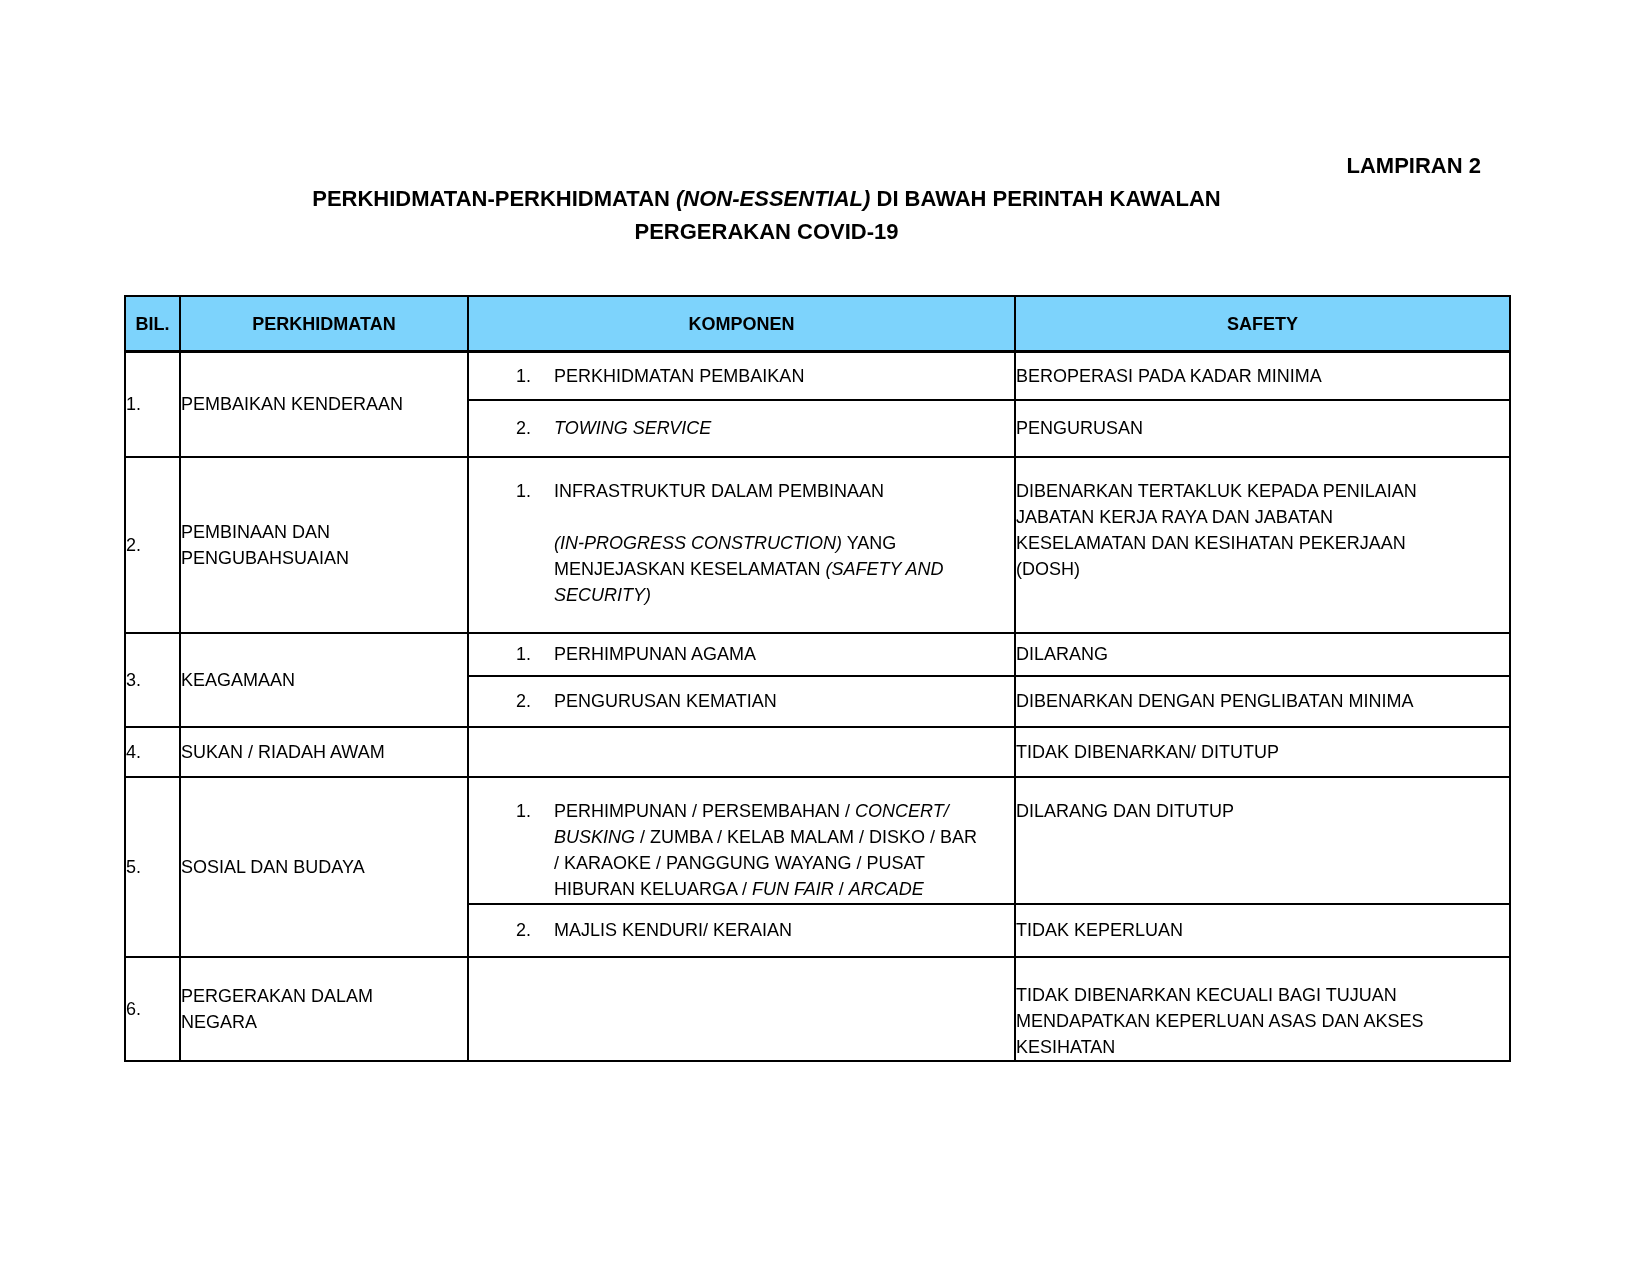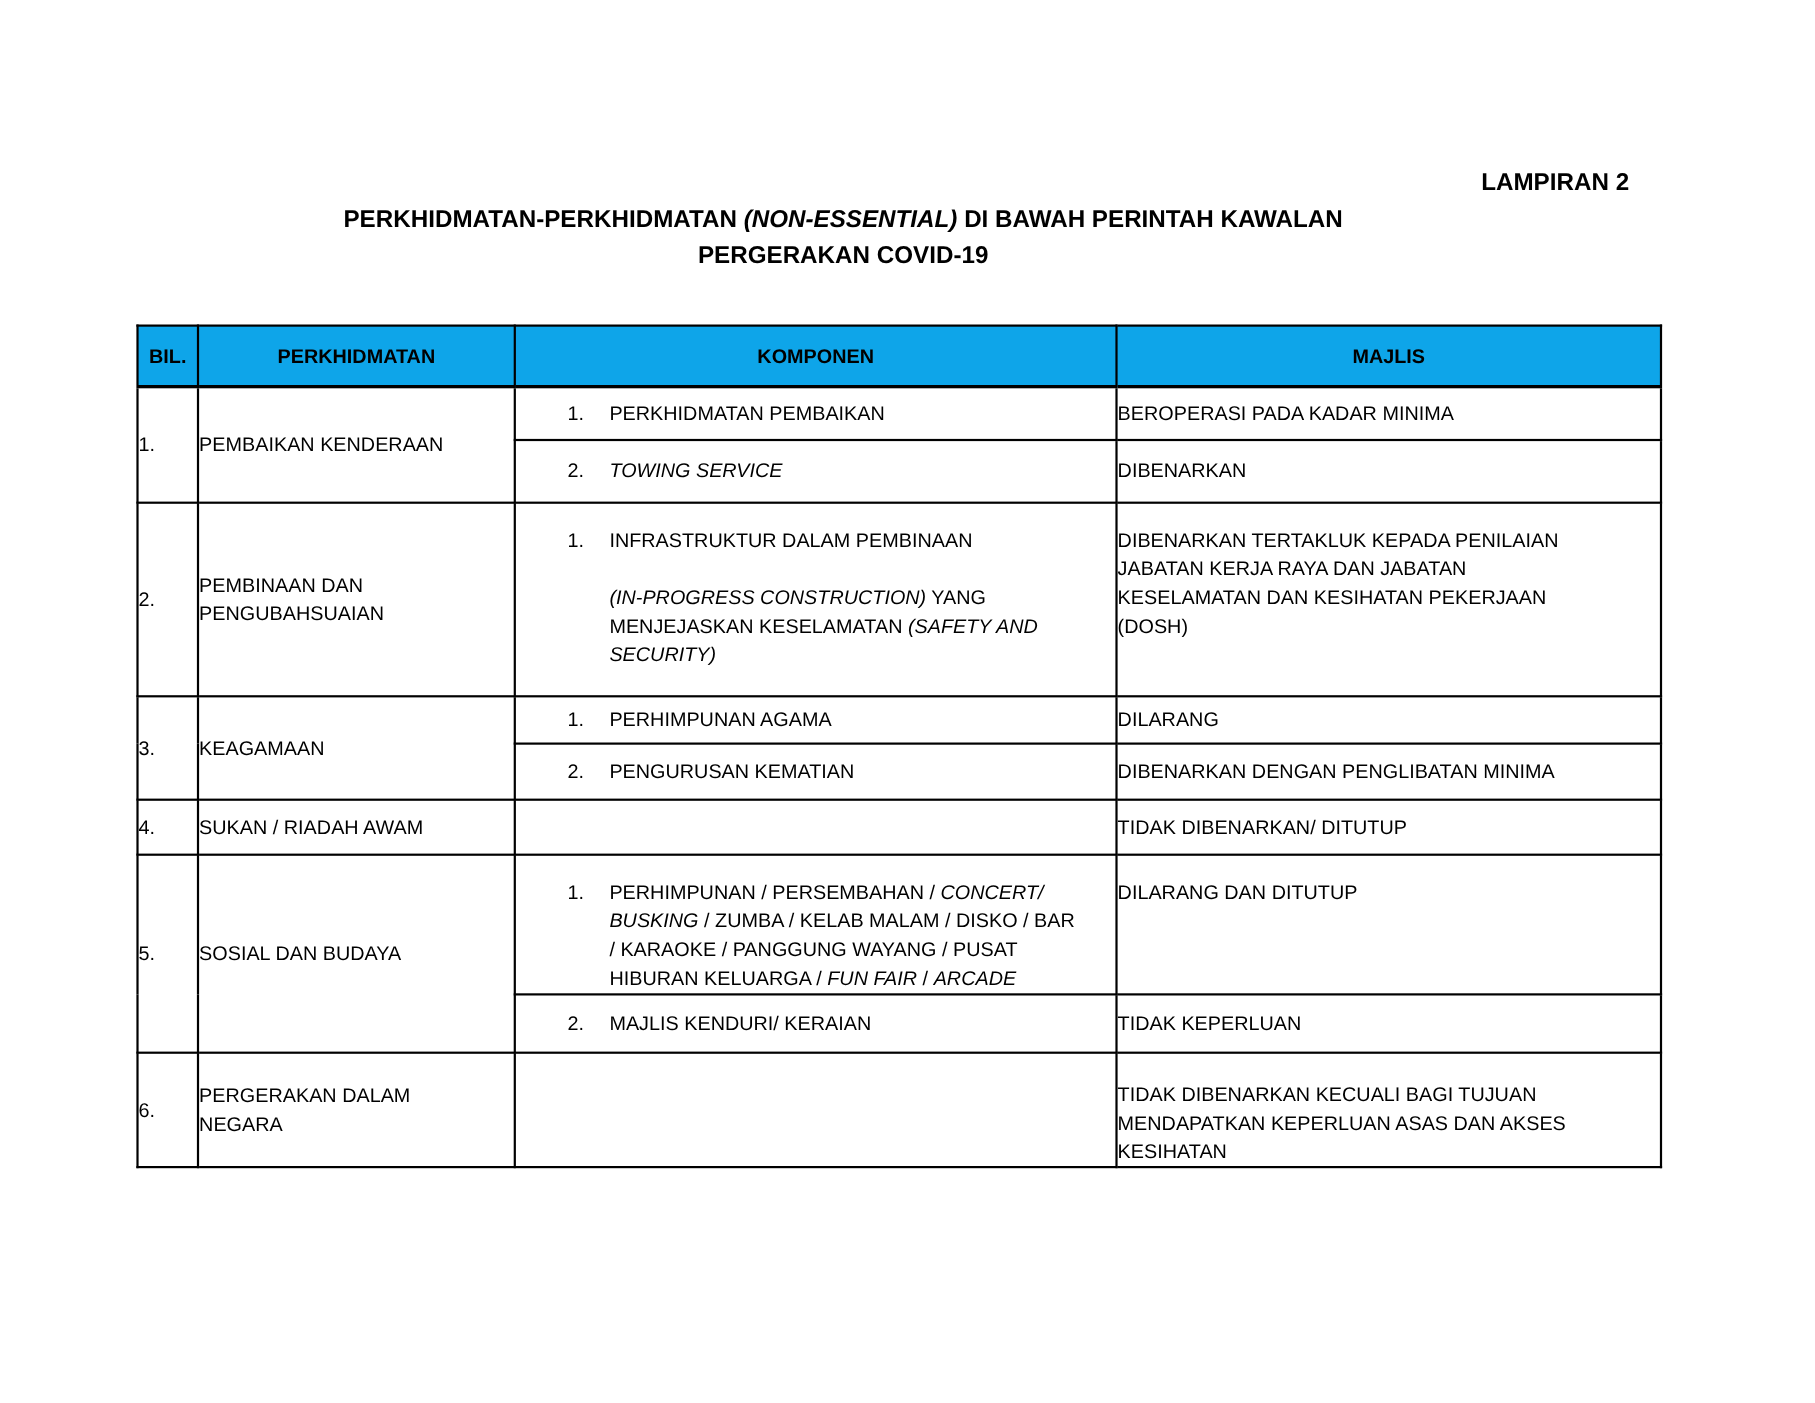--- a/index.html
+++ b/index.html
@@ -14,21 +14,21 @@
   .doc-title{width:1285px;text-align:center;font-size:22px;font-weight:bold;
     line-height:33px;margin-top:0;white-space:pre-wrap;}
   .it{font-style:italic;}
   table.svc{border-collapse:collapse;table-layout:fixed;width:1385px;margin-top:47px;
     font-size:18px;line-height:26px;}
   table.svc col.c-bil{width:55px;}
   table.svc col.c-perk{width:288px;}
   table.svc col.c-komp{width:547px;}
   table.svc col.c-stat{width:495px;}
   table.svc th, table.svc td{border:2px solid #000;padding:0;vertical-align:middle;}
-  table.svc thead th{background:#0ea5e9;font-weight:bold;text-align:center;
+  table.svc thead th{background:#7dd3fc;font-weight:bold;text-align:center;
     height:53px;border-bottom:3px solid #000;}
   td.bil{vertical-align:top;padding:15px 4px 4px 11px;}
   td.perk{vertical-align:top;padding:15px 6px 4px 13px;white-space:pre-wrap;}
   td.komp{padding:0 4px 0 0;}
   td.stat{padding:0 8px 0 10px;white-space:pre-wrap;}
   tr.va-top td.komp, tr.va-top td.stat{vertical-align:top;padding-top:20px;}
   tr.r6 td.stat{padding-top:24px;}
   .kitem{display:flex;align-items:flex-start;}
   .knum{flex:none;width:38px;margin-left:47px;}
   .ktext{flex:1;white-space:pre-wrap;}
@@ -54,21 +54,21 @@
         <col class="c-bil">
           <col class="c-perk">
           <col class="c-komp">
           <col class="c-stat">
       </colgroup>
       <thead>
         <tr>
           <th>BIL.</th>
           <th>PERKHIDMATAN</th>
           <th>KOMPONEN</th>
-          <th>MAJLIS</th>
+          <th>SAFETY</th>
         </tr>
       </thead>
       <tbody>
 
         <tr class="rh-1a">
           <td class="bil" rowspan="2">1.</td>
           <td class="perk" rowspan="2">PEMBAIKAN KENDERAAN</td>
           <td class="komp">
             <div class="kitem">
               <span class="knum">1.</span>
@@ -77,21 +77,21 @@
           </td>
           <td class="stat"><span>BEROPERASI PADA KADAR MINIMA</span></td>
         </tr>
         <tr class="rh-1b">
           <td class="komp">
             <div class="kitem">
               <span class="knum">2.</span>
               <span class="ktext"><span class="it">TOWING SERVICE</span></span>
             </div>
           </td>
-          <td class="stat"><span>DIBENARKAN</span></td>
+          <td class="stat"><span>PENGURUSAN</span></td>
         </tr>
 
         <tr class="rh-2 va-top">
           <td class="bil">2.</td>
           <td class="perk">PEMBINAAN DAN
 PENGUBAHSUAIAN</td>
           <td class="komp">
             <div class="kitem">
               <span class="knum">1.</span>
               <span class="ktext"><span>INFRASTRUKTUR DALAM PEMBINAAN

